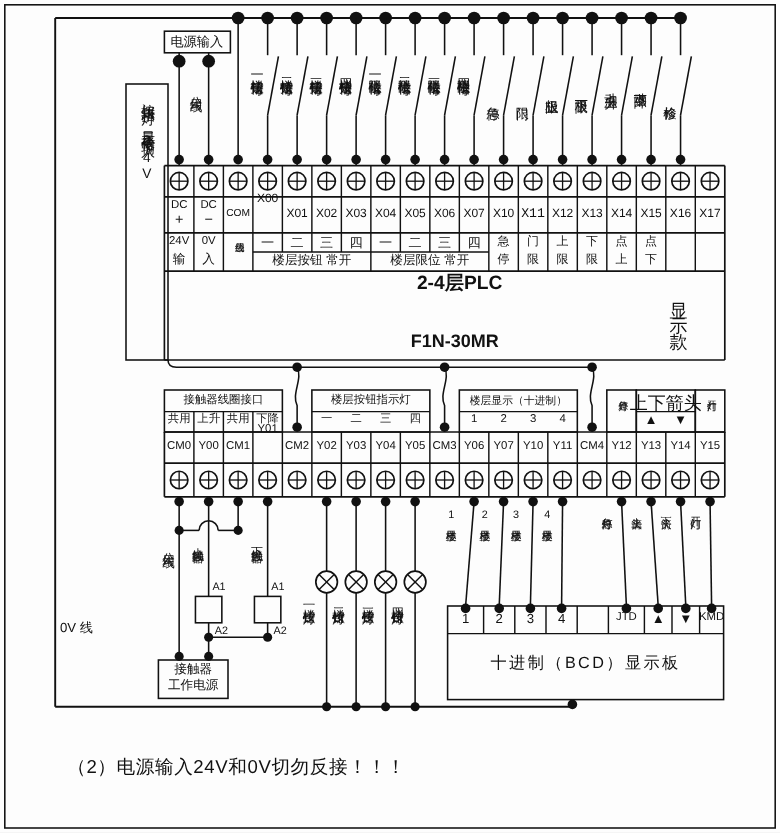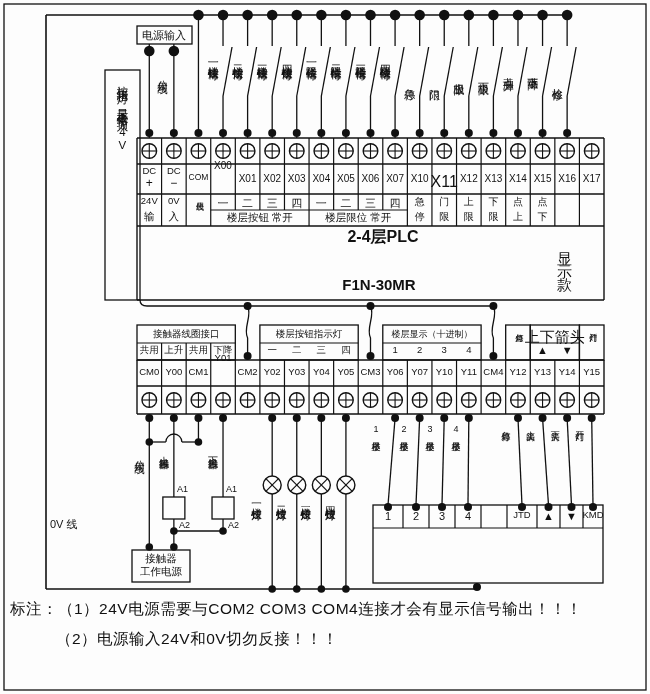--- a/index.html
+++ b/index.html
@@ -414,22 +414,22 @@
   <div class="lbl v c" style="left:139px;top:452px;font-size:10.5px;">公用线</div>
   <div class="lbl v c" style="left:164px;top:448px;font-size:10px;">上接触器</div>
   <div class="lbl v c" style="left:213px;top:448px;font-size:10px;">下接触器</div>
   <div class="lbl" style="left:177px;top:484px;font-size:9px;">A1</div>
   <div class="lbl" style="left:226px;top:484px;font-size:9px;">A1</div>
   <div class="lbl" style="left:179px;top:520px;font-size:9px;">A2</div>
   <div class="lbl" style="left:228px;top:520px;font-size:9px;">A2</div>
   <div class="lbl c" style="left:161px;top:553px;font-size:10.5px;">接触器</div>
   <div class="lbl c" style="left:161px;top:566px;font-size:10.5px;">工作电源</div>
 
-
-  <div class="notes" style="left:10px;top:599px;"><span>标注：</span><span>（1）24V电源需要与COM2 COM3 COM4连接才会有显示信号输出！！！</span></div>
+  <div class="lbl c" style="left:488px;top:545px;font-size:13.5px;letter-spacing:2px;">十进制（BCD）显示板</div>
+
   <div class="notes" style="left:56px;top:629px;">（2）电源输入24V和0V切勿反接！！！</div>
 <div class="lbl v c" style="left: 213.026px; top: 56px; font-size: 11px; letter-spacing: 1px;">一楼按钮信号</div>
     <div class="lbl v c" style="left: 237.605px; top: 56px; font-size: 11px; letter-spacing: 1px;">二楼按钮信号</div>
     <div class="lbl v c" style="left: 262.184px; top: 56px; font-size: 11px; letter-spacing: 1px;">三楼按钮信号</div>
     <div class="lbl v c" style="left: 286.763px; top: 56px; font-size: 11px; letter-spacing: 1px;">四楼按钮信号</div>
     <div class="lbl v c" style="left: 311.342px; top: 56px; font-size: 11px; letter-spacing: 1px;">一楼限位信号</div>
     <div class="lbl v c" style="left: 335.921px; top: 56px; font-size: 11px; letter-spacing: 1px;">二楼限位信号</div>
     <div class="lbl v c" style="left: 360.5px; top: 56px; font-size: 11px; letter-spacing: 1px;">三楼限位信号</div>
     <div class="lbl v c" style="left: 385.079px; top: 56px; font-size: 11px; letter-spacing: 1px;">四楼限位信号</div>
     <div class="lbl v c" style="left: 409.658px; top: 80px; font-size: 11px; letter-spacing: 1px;">急停</div>
@@ -446,21 +446,21 @@
     <div class="lbl c" style="left: 198.447px; top: 173px; font-size: 8.5px;">COM</div>
     <div class="lbl c" style="left: 223.026px; top: 160px; font-size: 10px;">X00</div>
     <div class="lbl c" style="left: 247.605px; top: 173px; font-size: 10px;">X01</div>
     <div class="lbl c" style="left: 272.184px; top: 173px; font-size: 10px;">X02</div>
     <div class="lbl c" style="left: 296.763px; top: 173px; font-size: 10px;">X03</div>
     <div class="lbl c" style="left: 321.342px; top: 173px; font-size: 10px;">X04</div>
     <div class="lbl c" style="left: 345.921px; top: 173px; font-size: 10px;">X05</div>
     <div class="lbl c" style="left: 370.5px; top: 173px; font-size: 10px;">X06</div>
     <div class="lbl c" style="left: 395.079px; top: 173px; font-size: 10px;">X07</div>
     <div class="lbl c" style="left: 419.658px; top: 173px; font-size: 10px;">X10</div>
-    <div class="lbl c" style="left: 444.237px; top: 173px; font-size: 16px;">X11</div>
+    <div class="lbl c" style="left: 444.237px; top: 173px; font-size: 11px; font-family: Liberation Mono, monospace;">X11</div>
     <div class="lbl c" style="left: 468.816px; top: 173px; font-size: 10px;">X12</div>
     <div class="lbl c" style="left: 493.395px; top: 173px; font-size: 10px;">X13</div>
     <div class="lbl c" style="left: 517.974px; top: 173px; font-size: 10px;">X14</div>
     <div class="lbl c" style="left: 542.553px; top: 173px; font-size: 10px;">X15</div>
     <div class="lbl c" style="left: 567.132px; top: 173px; font-size: 10px;">X16</div>
     <div class="lbl c" style="left: 591.711px; top: 173px; font-size: 10px;">X17</div>
     <div class="lbl c" style="left: 149.289px; top: 196px; font-size: 9.5px;">24V</div>
     <div class="lbl c" style="left: 173.868px; top: 196px; font-size: 9.5px;">0V</div>
     <div class="lbl c" style="left: 149.289px; top: 211px; font-size: 10.5px;">输</div>
     <div class="lbl c" style="left: 173.868px; top: 211px; font-size: 10.5px;">入</div>

